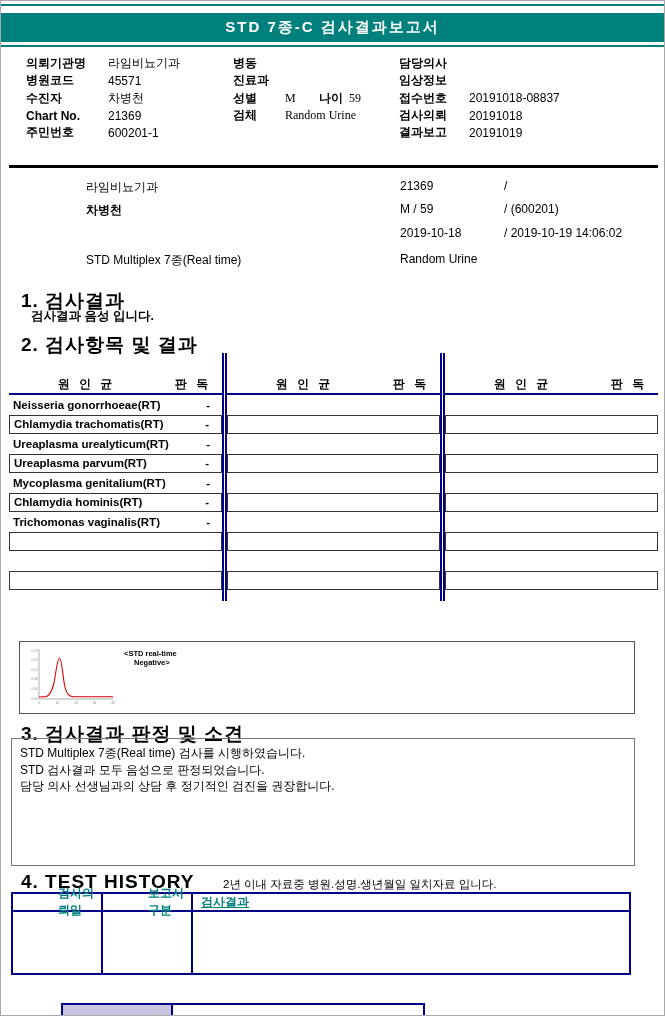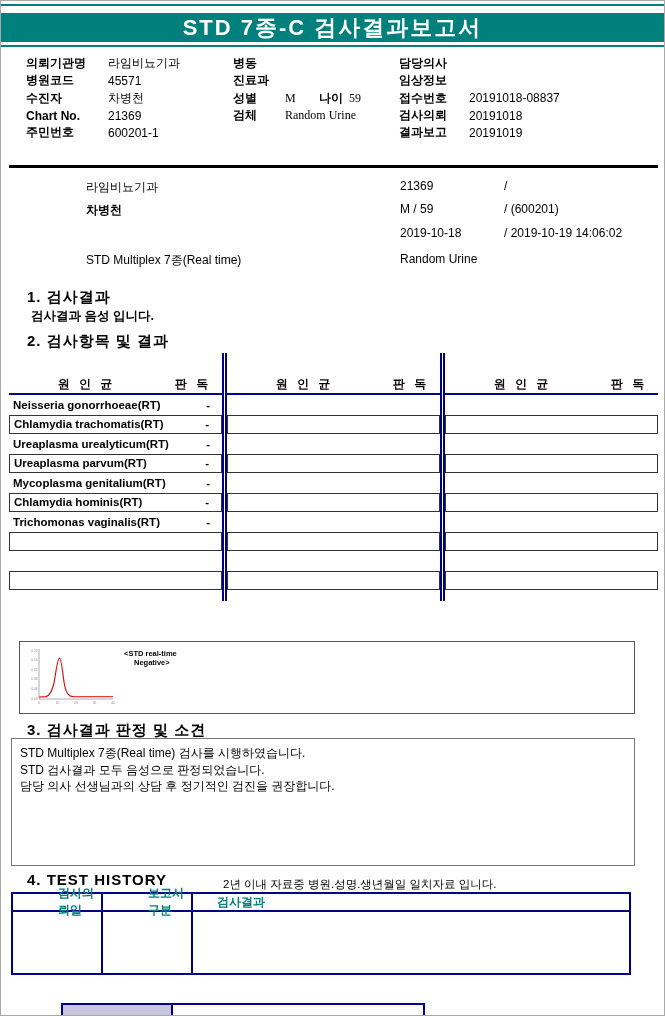--- a/index.html
+++ b/index.html
@@ -5,21 +5,21 @@
   * { margin:0; padding:0; box-sizing:border-box; }
   html,body { margin:0; background:#ededed; }
   body { font-family:"Liberation Sans","DejaVu Sans",sans-serif; color:#000; }
   .page { position:relative; width:665px; height:1016px; background:#fff; border:1px solid #a9a9a9; overflow:hidden; }
 
   .rule { position:absolute; left:0; width:100%; height:2px; background:#00807d; }
   .rule-top { top:3px; }
   .rule-sub { top:44px; }
   .title-band { position:absolute; top:12px; left:0; width:100%; height:29px; background:#00807d;
                 display:flex; align-items:center; justify-content:center; }
-  .title-band h1 { color:#fff; font-size:22px; font-weight:bold; letter-spacing:2px; }
+  .title-band h1 { color:#fff; font-size:15px; font-weight:bold; letter-spacing:2px; }
 
   .info-col { position:absolute; top:54px; font-size:12px; }
   .ic1 { left:25px; width:205px; }
   .ic2 { left:232px; width:165px;font-family:Liberation Serif, serif; }
   .ic3 { left:398px; width:255px; }
   .info-row { height:17.3px; display:flex; align-items:center; }
   .info-row .lbl { font-weight:bold; }
   .ic1 .lbl { width:82px; }
   .ic2 .lbl { width:52px; }
   .ic2 .val { min-width:34px; }
@@ -27,21 +27,21 @@
   .ic3 .lbl { width:70px; }
 
   .thick-line { position:absolute; top:164px; left:8px; width:649px; height:3px; background:#000; }
 
   .sum-row { position:absolute; left:0; width:100%; height:16px; font-size:12px; }
   .s-left { position:absolute; left:85px; white-space:nowrap; }
   .s-mid  { position:absolute; left:399px; white-space:nowrap; }
   .s-right{ position:absolute; left:503px; white-space:nowrap; }
   .bold { font-weight:bold; }
 
-  .sec-head { position:absolute; left:26px; font-size:15px; font-weight:bold; letter-spacing:1px; white-space:nowrap; }
+  .sec-head { position:absolute; left:20px; font-size:19px; font-weight:bold; letter-spacing:1px; white-space:nowrap; }
   .sec1-body { position:absolute; left:30px; top:307px; font-size:12.5px; font-weight:bold; }
 
   .res-table { position:absolute; top:352px; left:8px; width:649px; height:248px; display:flex; }
   .res-panel { flex:1; display:flex; flex-direction:column; }
   .res-sep { width:5px; border-left:2px solid #00008B; border-right:2px solid #00008B; background:#fff; }
   .phead { height:20px; display:flex; align-items:center; border-bottom:2px solid #00008B; font-size:12px; font-weight:bold;margin-top:22px; }
   .ph-org { flex:1; text-align:center; letter-spacing:3px; }
   .ph-read { width:58px; text-align:center; letter-spacing:3px; }
   .rrow { height:19.5px; display:flex; align-items:center; justify-content:space-between;
           padding:0 12px 0 4px; font-size:11.5px; white-space:nowrap;font-weight:bold; }
@@ -57,21 +57,21 @@
 
   .hist-note { position:absolute; left:222px; top:876px; font-size:11.5px; }
   .hist-table { position:absolute; top:891px; left:10px; width:620px; height:83px; border:2px solid #00008B; }
   .h-row { display:flex; width:100%; }
   .h-head { height:18px; border-bottom:2px solid #00008B; }
   .h-body { height:61px; }
   .hcell { border-right:2px solid #00008B;padding-left:45px; }
   .c1 { width:90px; } .c2 { width:90px; } .c3 { flex:1; border-right:none; }
   .h-head .hcell { display:flex; align-items:center; justify-content:center;
                    font-size:12px; color:#00807d; font-weight:bold; }
-  .h-head .c3 { justify-content:flex-start; padding-left:24px; }
+  .h-head .c3 { justify-content:flex-start; padding-left:8px;text-decoration:underline; }
 
   .frag { position:absolute; top:1002px; left:60px; width:364px; height:18px; border:2px solid #00008B; display:flex; }
   .frag-c1 { width:110px; background:#c9c4e0; border-right:2px solid #00008B; }
   .frag-c2 { flex:1; background:#fff; }
 </style>
 </head>
 <body>
 
 <div class="page">
 

